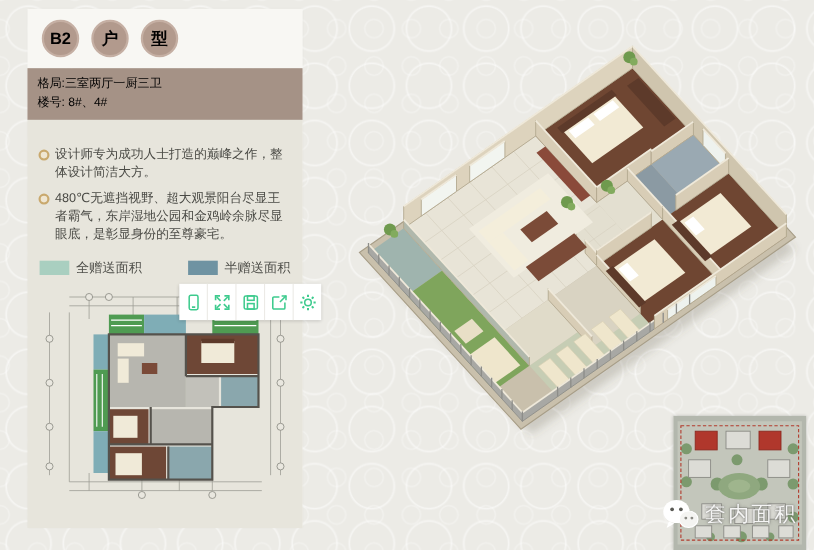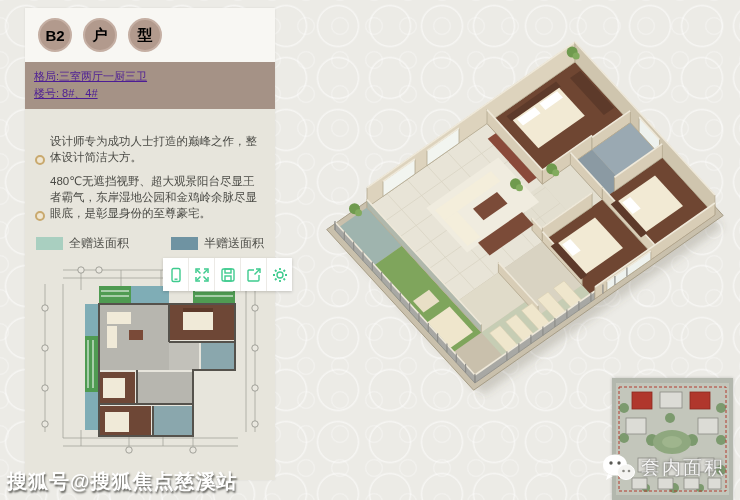--- a/index.html
+++ b/index.html
@@ -12,25 +12,25 @@
     background-size:52px 52px,34px 34px;background-position:0 0,17px 9px;}
 
   
   .left-panel{position:absolute;left:25px;top:8px;width:250px;height:472px;
     display:flex;flex-direction:column;box-shadow:0 0 2px rgba(0,0,0,.08);}
   .panel-header{height:54px;background:#f8f7f3;display:flex;align-items:center;
     padding-left:13px;gap:11px;flex:none;}
   .badge{width:34px;height:34px;border-radius:50%;background:#b29a8d;
     color:#000000;display:flex;align-items:center;justify-content:center;
     font-weight:bold;font-size:15px;border:2px solid #c5afa3;box-sizing:border-box;}
-  .panel-info{background:#a59286;color:#4c1d95;padding:6px 9px 7px;flex:none;text-decoration:underline;}
+  .panel-info{background:#a59286;color:#000000;padding:6px 9px 7px;flex:none;}
   .panel-info div{font-size:11px;line-height:17px;white-space:nowrap;}
   .panel-body{background:#e7e5dc;flex:1;padding-top:24px;}
   .bullets{padding:0 12px 0 10px;}
-  .bullet-row{display:flex;gap:5px;margin-bottom:8px;align-items:flex-end;}
+  .bullet-row{display:flex;gap:5px;margin-bottom:8px;}
   .bullet-icon{width:10px;height:10px;margin-top:3px;border-radius:50%;
     border:2px solid #c9a96e;box-sizing:border-box;flex:none;background:#efe6d2;}
   .bullet-text{font-size:11.5px;line-height:16px;color:#4a4a45;}
   .legend{display:flex;justify-content:center;gap:42px;margin-top:14px;}
   .legend-item{display:flex;align-items:center;gap:6px;}
   .legend-swatch{width:27px;height:13px;}
   .legend-label{font-size:12px;color:#4f4f4a;}
 
   .floorplan{margin:8px 0 0 8px;}
 
@@ -408,14 +408,13 @@
       <ellipse cx="25" cy="20" rx="8.5" ry="7.5" fill="#f4f4f1" stroke="#ffffff" stroke-width="1"></ellipse>
       <path d="M7,22 L5,28 L12,24 Z" fill="#ffffff"></path>
       <circle cx="10" cy="11" r="1.7" fill="#5a5a55"></circle>
         <circle cx="18" cy="11" r="1.7" fill="#5a5a55"></circle>
       <circle cx="22.5" cy="19" r="1.3" fill="#8a8a84"></circle>
         <circle cx="28" cy="19" r="1.3" fill="#8a8a84"></circle>
     </svg>
     <span class="wm-brand">套内面积</span>
   </div>
 
-  <div class="wm-sohu">搜狐号@搜狐焦点慈溪站</div>
 </div>
 
 </body></html>

